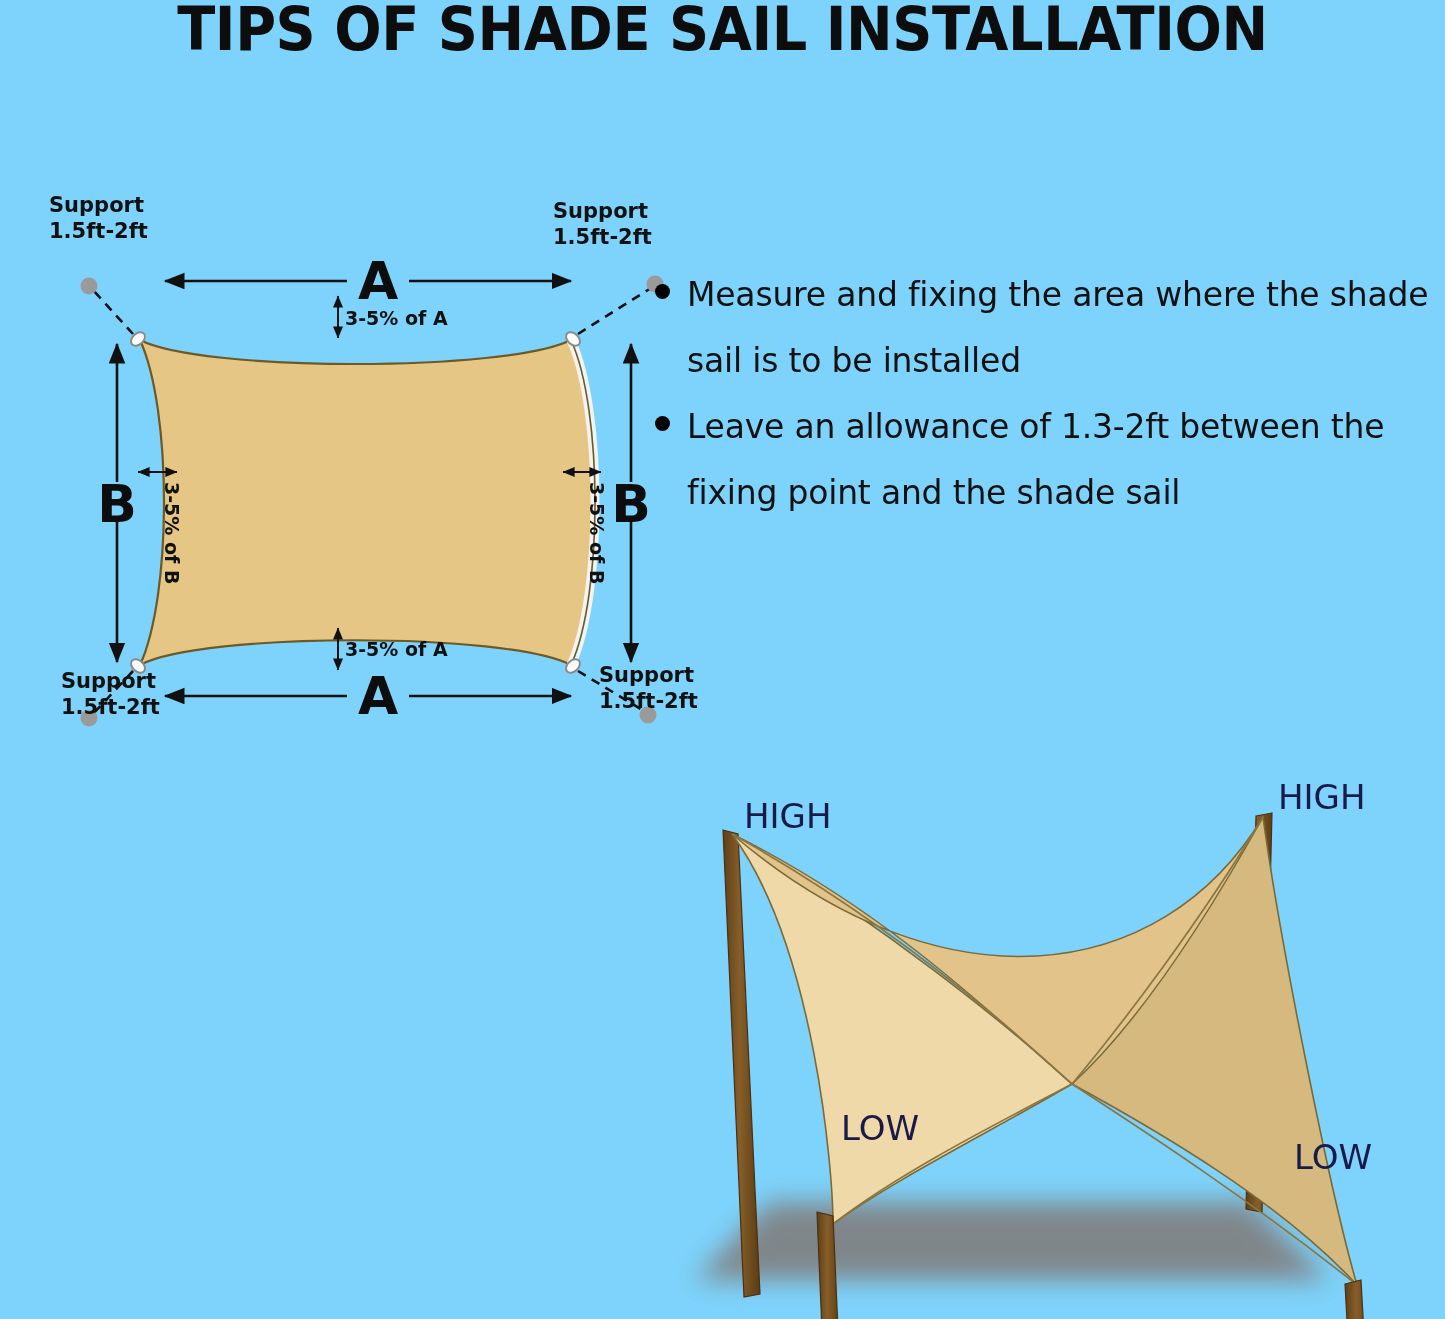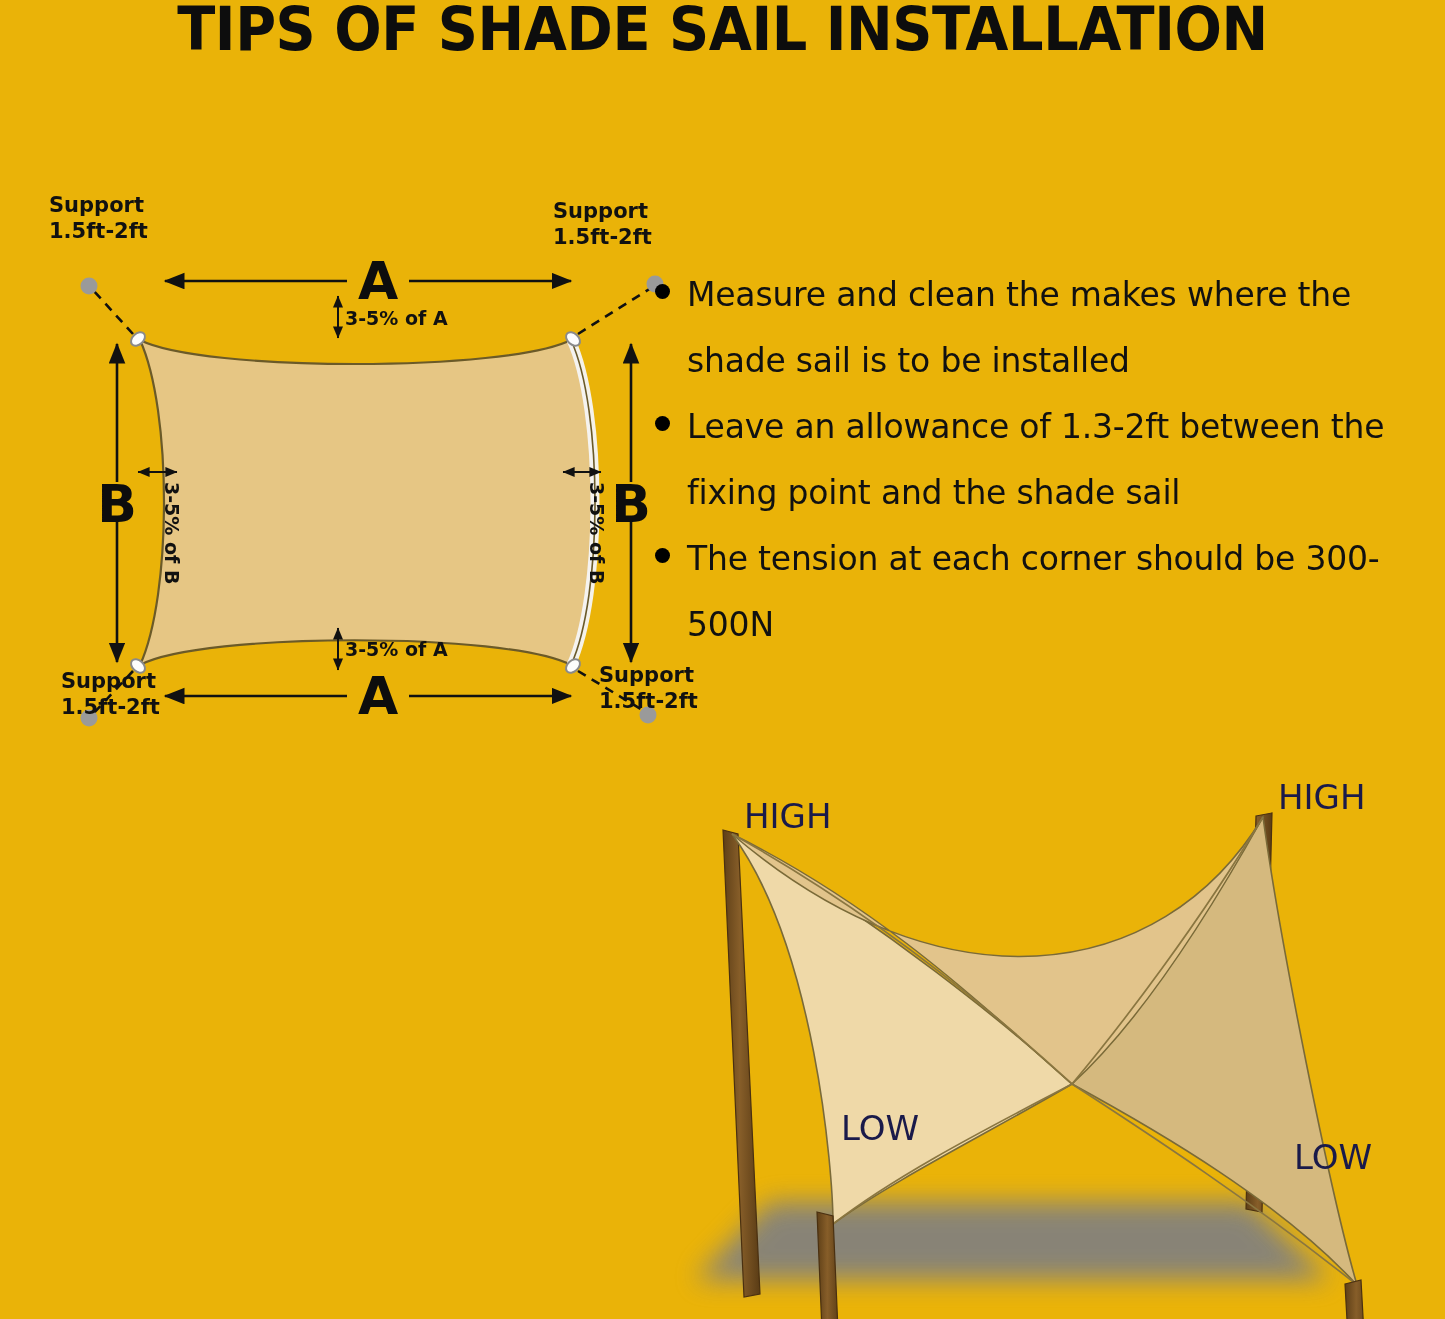--- a/index.html
+++ b/index.html
@@ -2,21 +2,21 @@
 <html><head>
 <meta charset="utf-8">
 <style>
   * { box-sizing: border-box; margin: 0; padding: 0; }
   html, body {
     width: 1445px; height: 1319px;
     background: #ffffff;
     font-family: "DejaVu Sans", sans-serif;
     overflow: hidden;
   }
-  #page { position: relative; width: 1445px; height: 1319px; background: #eab308; }
+  #page { position: relative; width: 1445px; height: 1319px; background: #7dd3fc; }
 
   
   .title {
     position: absolute; left: 0; top: -6px; width: 1445px;
     text-align: center;
     font-family: "DejaVu Sans", sans-serif;
     font-weight: 700;
     font-size: 60px;
     letter-spacing: -0.5px;
     color: #0d0d0d;
@@ -185,29 +185,25 @@
         </g>
         <text x="0" y="0" font-family="DejaVu Sans" font-size="19" font-weight="700" fill="#111" transform="translate(553,322) rotate(90)">3-5% of B</text>
       </g>
     </svg>
   </div>
 
   <div class="panel" id="tips-list">
     <ul class="bullets">
       <li>
         <span class="dot"></span>
-        <span class="btext">Measure and clean the makes where the shade sail is to be installed</span>
+        <span class="btext">Measure and fixing the area where the shade sail is to be installed</span>
       </li>
       <li>
         <span class="dot"></span>
         <span class="btext">Leave an allowance of 1.3-2ft between the fixing point and the shade sail</span>
-      </li>
-      <li>
-        <span class="dot"></span>
-        <span class="btext">The tension at each corner should be 300-500N</span>
       </li>
     </ul>
   </div>
 
 
   <div class="panel" id="hyper-diagram">
     <svg width="805" height="539" viewBox="0 0 805 539">
       <defs>
         <filter id="shadowBlur" x="-20%" y="-40%" width="140%" height="190%">
           <feGaussianBlur stdDeviation="13"></feGaussianBlur>

